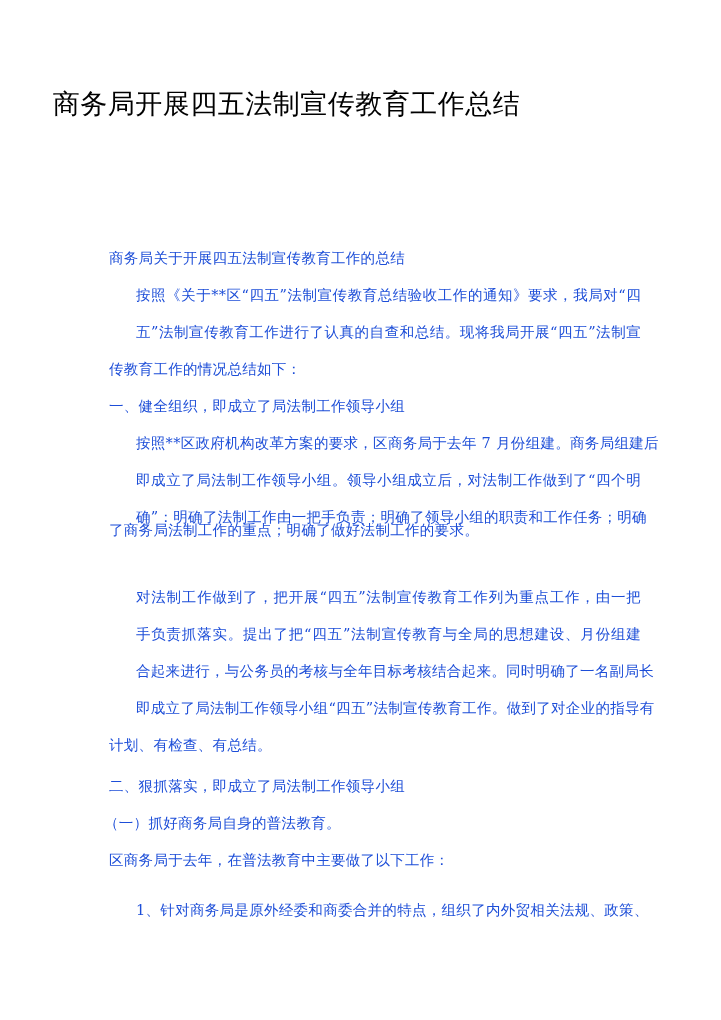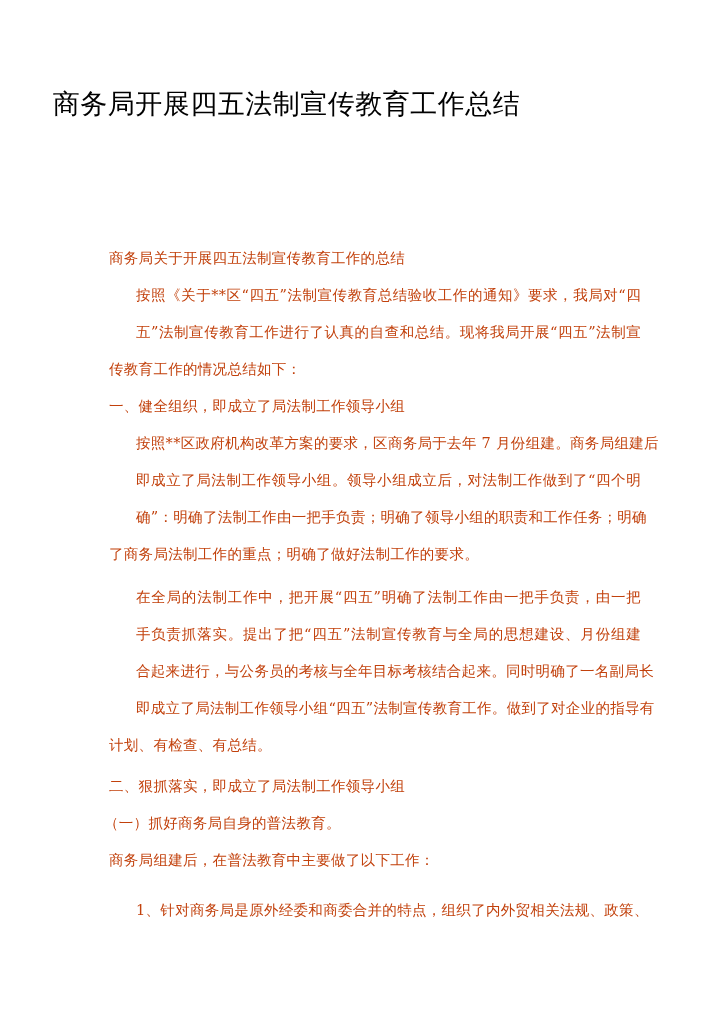--- a/index.html
+++ b/index.html
@@ -1,40 +1,40 @@
 <!DOCTYPE html>
 <html><head>
 <meta charset="utf-8">
 <style>
   html, body { margin: 0; padding: 0; background: #ffffff; }
   body { width: 721px; height: 1020px; position: relative; overflow: hidden;
          font-family: "DejaVu Serif", "Liberation Serif", serif; color: #111; }
   .title { position: absolute; left: 0; width: 573px; top: 84px; text-align: center;
            font-size: 27px; letter-spacing: 0.5px; color: #000; line-height: 40px; }
   .line { position: absolute; left: 109px; width: 505px; font-size: 14.5px;
-          line-height: 20px; white-space: nowrap; color: #c2410c; letter-spacing: 0.3px; }
+          line-height: 20px; white-space: nowrap; color: #1d4ed8; letter-spacing: 0.3px; }
   .just { text-align: justify; text-align-last: justify; margin-left: 27px; }
 </style>
 </head>
 <body>
 
 <div>
   <div class="title">商务局开展四五法制宣传教育工作总结</div>
 
   <div class="line" style="top:248px">商务局关于开展四五法制宣传教育工作的总结</div>
   <div class="line just" style="top:285px">按照《关于**区“四五”法制宣传教育总结验收工作的通知》要求，我局对“四</div>
   <div class="line just" style="top:322px">五”法制宣传教育工作进行了认真的自查和总结。现将我局开展“四五”法制宣</div>
   <div class="line" style="top:359px">传教育工作的情况总结如下：</div>
   <div class="line" style="top:396px">一、健全组织，即成立了局法制工作领导小组</div>
   <div class="line just" style="top:433px">按照**区政府机构改革方案的要求，区商务局于去年 7 月份组建。商务局组建后</div>
   <div class="line just" style="top:470px">即成立了局法制工作领导小组。领导小组成立后，对法制工作做到了“四个明</div>
   <div class="line just" style="top:507px">确”：明确了法制工作由一把手负责；明确了领导小组的职责和工作任务；明确</div>
-  <div class="line" style="top:544px">了商务局法制工作的重点；明确了做好法制工作的要求。</div>
-  <div class="line just" style="top:587px">在全局的法制工作中，把开展“四五”明确了法制工作由一把手负责，由一把</div>
+  <div class="line" style="top:520px">了商务局法制工作的重点；明确了做好法制工作的要求。</div>
+  <div class="line just" style="top:587px">对法制工作做到了，把开展“四五”法制宣传教育工作列为重点工作，由一把</div>
   <div class="line just" style="top:624px">手负责抓落实。提出了把“四五”法制宣传教育与全局的思想建设、月份组建</div>
   <div class="line just" style="top:661px">合起来进行，与公务员的考核与全年目标考核结合起来。同时明确了一名副局长</div>
   <div class="line just" style="top:698px">即成立了局法制工作领导小组“四五”法制宣传教育工作。做到了对企业的指导有</div>
   <div class="line" style="top:735px">计划、有检查、有总结。</div>
   <div class="line" style="top:776px">二、狠抓落实，即成立了局法制工作领导小组</div>
   <div class="line" style="top:813px; left:104px">（一）抓好商务局自身的普法教育。</div>
-  <div class="line" style="top:850px">商务局组建后，在普法教育中主要做了以下工作：</div>
+  <div class="line" style="top:850px">区商务局于去年，在普法教育中主要做了以下工作：</div>
   <div class="line just" style="top:900px">1、针对商务局是原外经委和商委合并的特点，组织了内外贸相关法规、政策、</div>
 </div>
 
 </body></html>

